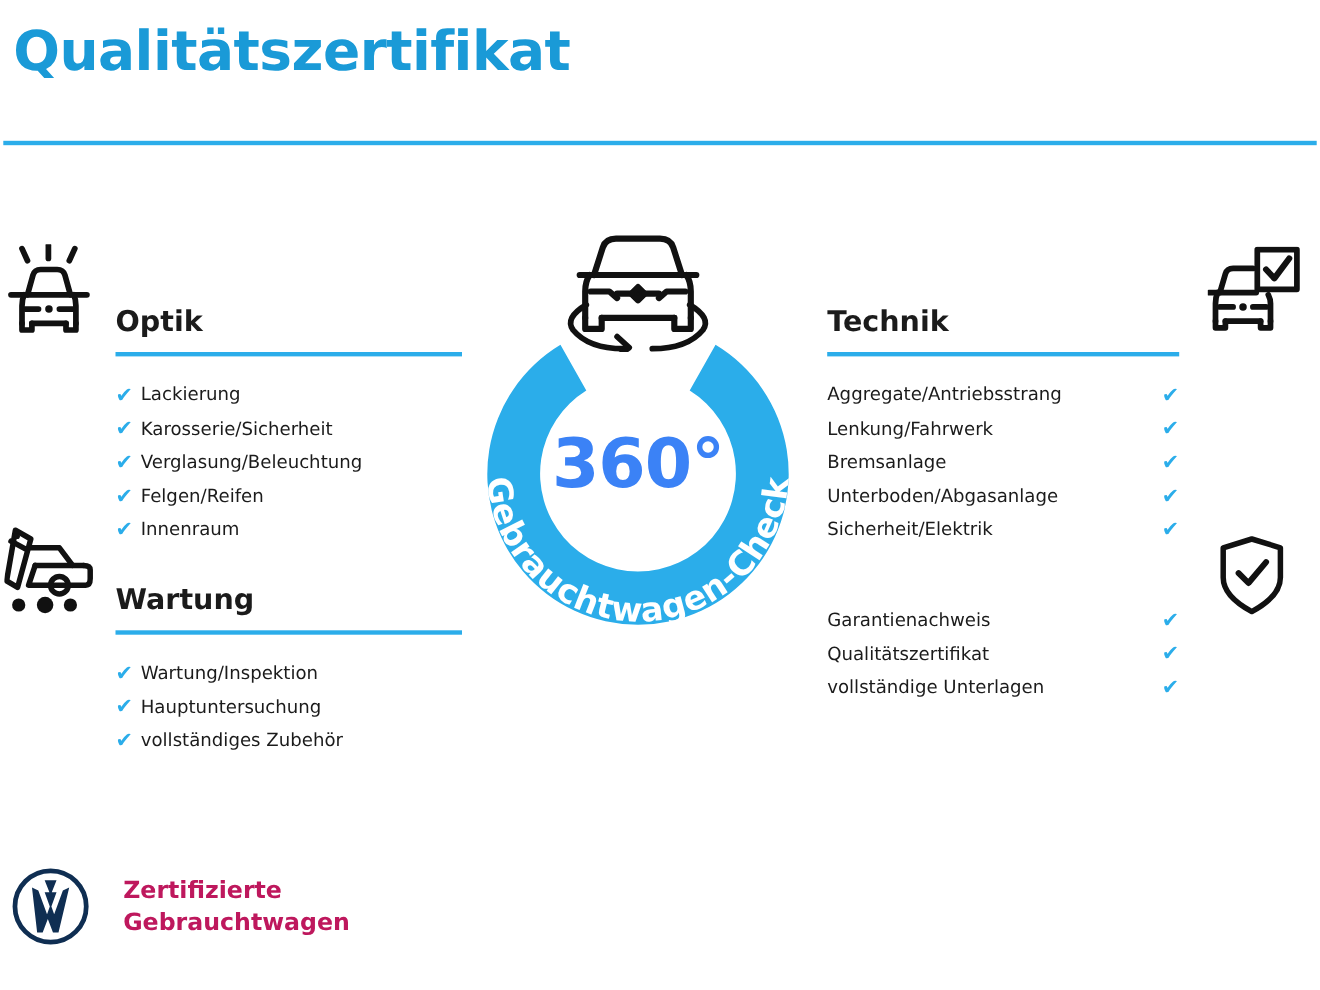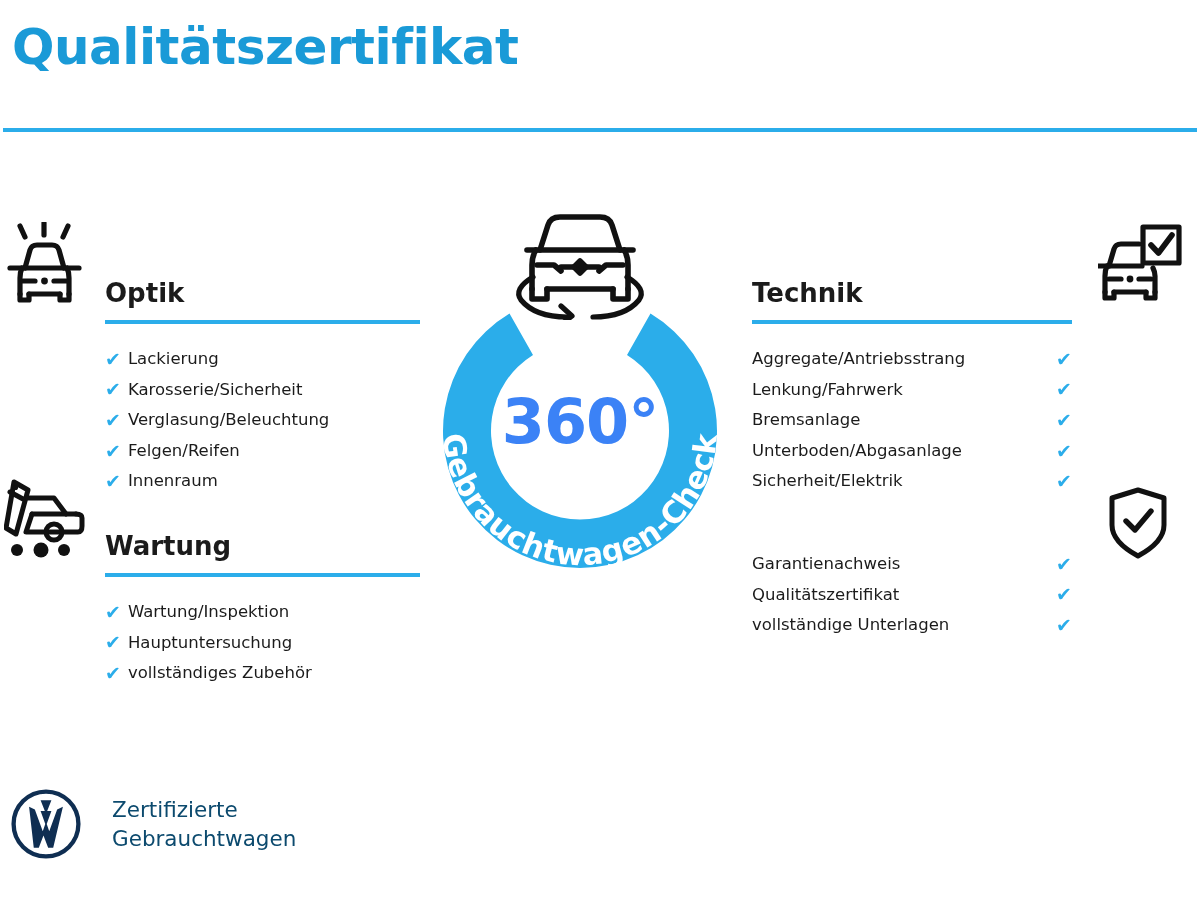--- a/index.html
+++ b/index.html
@@ -125,22 +125,22 @@
     position: absolute;
     left: 10px;
     top: 788px;
     display: flex;
     align-items: center;
   }
   #vw-mark { width: 72px; height: 72px; }
   #footer-text {
     margin-left: 30px;
     font-size: 21.5px;
-    font-weight: normal;
-    color: #0c4a6e;
+    font-weight: bold;
+    color: #be185d;
     line-height: 29px;
     white-space: nowrap;
   }
 </style>
 </head>
 <body>
 
 <div id="page-title">Qualitätszertifikat</div>
 <div id="header-rule"></div>
 

